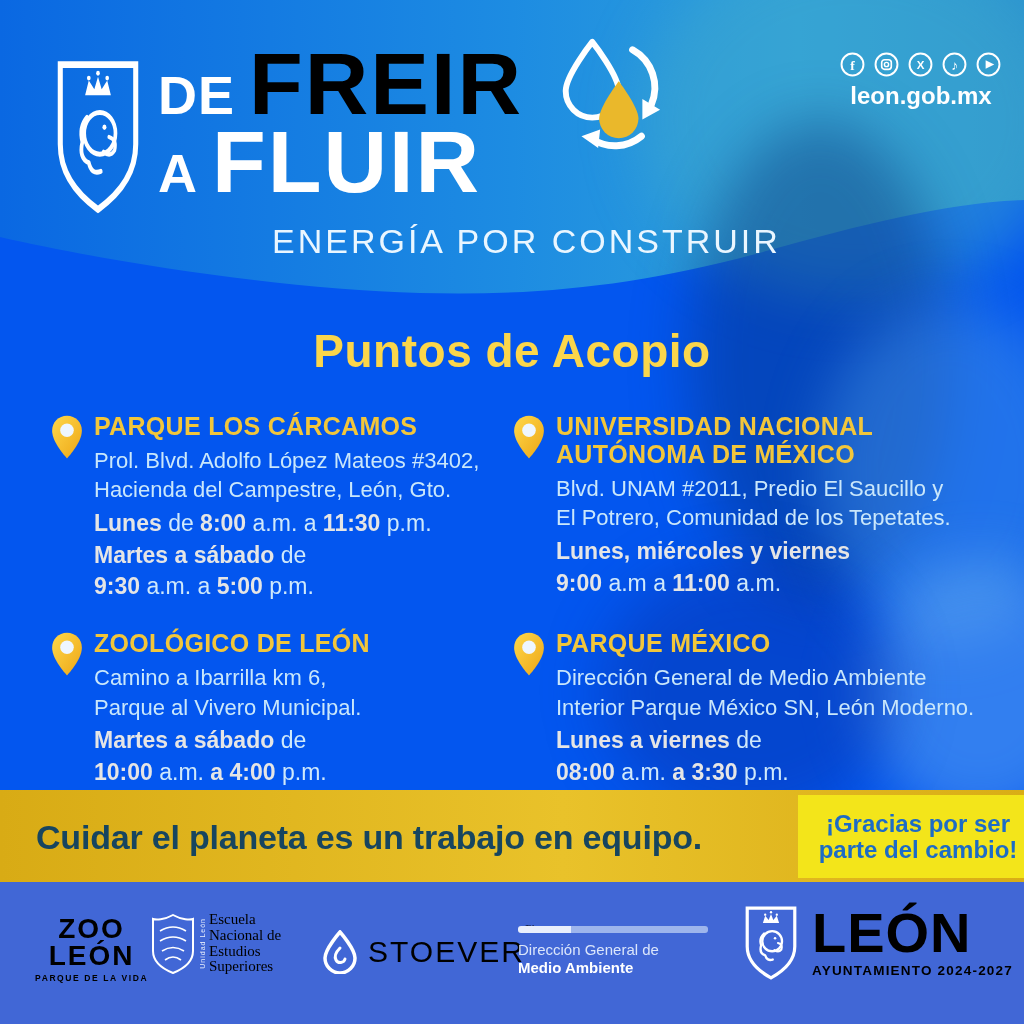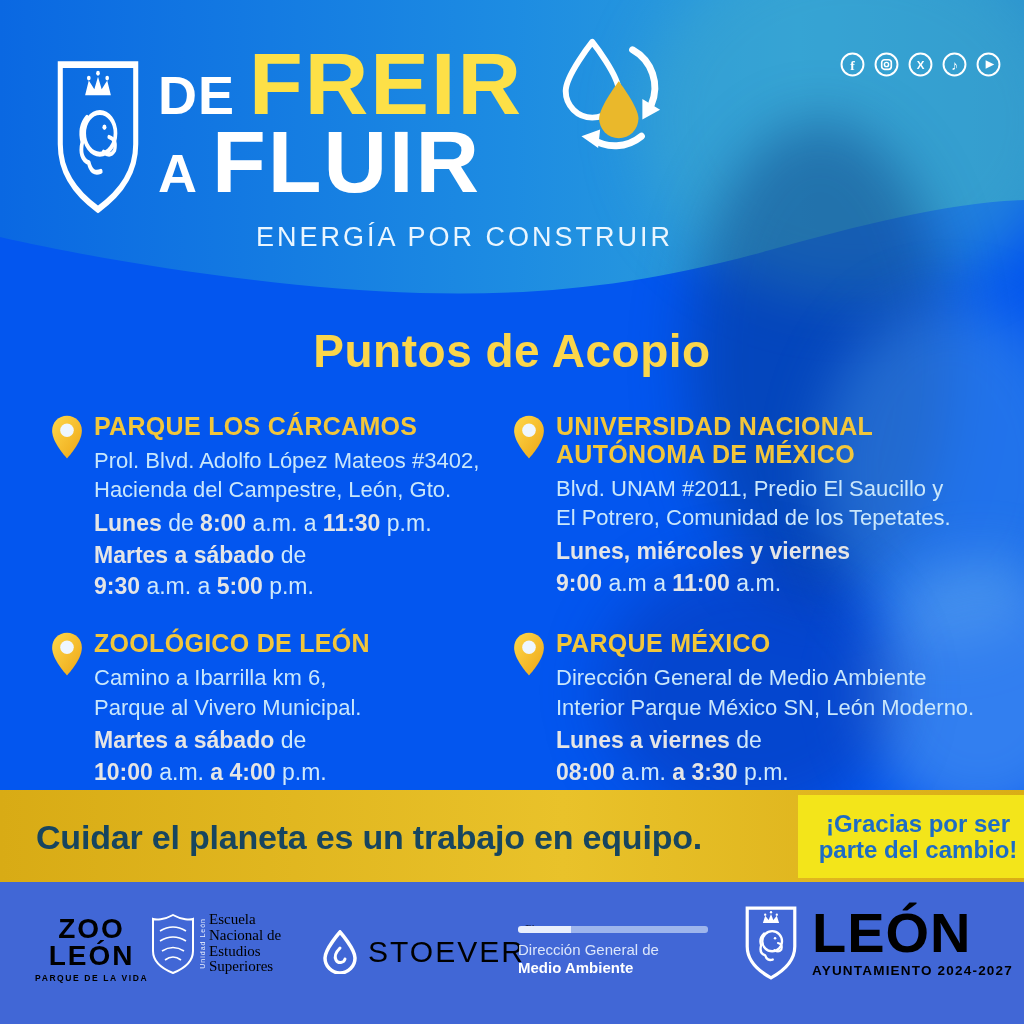--- a/index.html
+++ b/index.html
@@ -14,22 +14,22 @@
   .ov-hair{left:690px;top:120px;width:260px;height:480px;background:rgba(8,48,120,.42);}
   .ov-machine{left:820px;top:300px;width:260px;height:340px;background:rgba(70,150,230,.45);}
   .ov-machine2{left:860px;top:560px;width:240px;height:260px;background:rgba(130,195,242,.38);}
   .ov-armdark{left:600px;top:560px;width:300px;height:260px;background:rgba(10,40,150,.35);}
   
   .logo-shield{position:absolute;left:52px;top:56px;z-index:3;}
   .title-block{position:absolute;left:158px;top:44px;z-index:3;color:#fff;}
   .title-line{display:flex;align-items:baseline;gap:14px;}
   .title-prefix{font-size:54px;font-weight:800;letter-spacing:1px;color:#fff;}
   .title-main{font-size:88px;font-weight:900;letter-spacing:2px;line-height:.92;color:#fff;}
-  .title-main.gold{color:#fde047;}
-  .subtitle{position:absolute;left:256px;top:222px;z-index:3;font-size:27px;
+  .title-main.gold{color:#000000;}
+  .subtitle{position:absolute;left:272px;top:222px;z-index:3;font-size:34px;
     letter-spacing:3px;color:#eaf6ff;font-weight:400;}
   .dropcycle{position:absolute;left:548px;top:34px;z-index:3;}
   .social-row{position:absolute;left:840px;top:52px;z-index:3;display:flex;gap:9px;}
   .social-row svg{cursor:pointer;}
   .website{position:absolute;left:836px;top:82px;width:170px;z-index:3;text-align:center;
     font-size:24px;font-weight:700;color:#fff;cursor:pointer;}
   
   .section-title{position:absolute;left:0;top:324px;width:1024px;z-index:3;margin:0;
     text-align:center;font-size:46px;font-weight:800;color:#fbd64b;letter-spacing:.5px;}
   .locations-grid{position:absolute;left:50px;top:412px;width:945px;z-index:3;
@@ -154,20 +154,21 @@
     </svg>
     <svg width="25" height="25" viewBox="0 0 26 26">
       <circle cx="13" cy="13" r="11.4" fill="none" stroke="#fff" stroke-width="2"></circle>
       <text x="13" y="18.5" text-anchor="middle" fill="#fff" font-size="14" font-weight="bold">♪</text>
     </svg>
     <svg width="25" height="25" viewBox="0 0 26 26">
       <circle cx="13" cy="13" r="11.4" fill="none" stroke="#fff" stroke-width="2"></circle>
       <polygon points="10,8.5 19,13 10,17.5" fill="#fff"></polygon>
     </svg>
   </div>
+  <div class="website">leon.gob.mx</div>
 
   <h1 class="section-title">Puntos de Acopio</h1>
 
   <div class="locations-grid">
     <div class="loc">
       <svg class="pin" width="34" height="46" viewBox="0 0 24 32">
         <path d="M12,1 C6,1 1.5,5.6 1.5,11.5 C1.5,20 12,31 12,31 C12,31 22.5,20 22.5,11.5 C22.5,5.6 18,1 12,1 Z" fill="url(#pinGrad)"></path>
         <circle cx="12" cy="11.2" r="4.8" fill="#eef6ff"></circle>
       </svg>
       <div class="loc-text">

